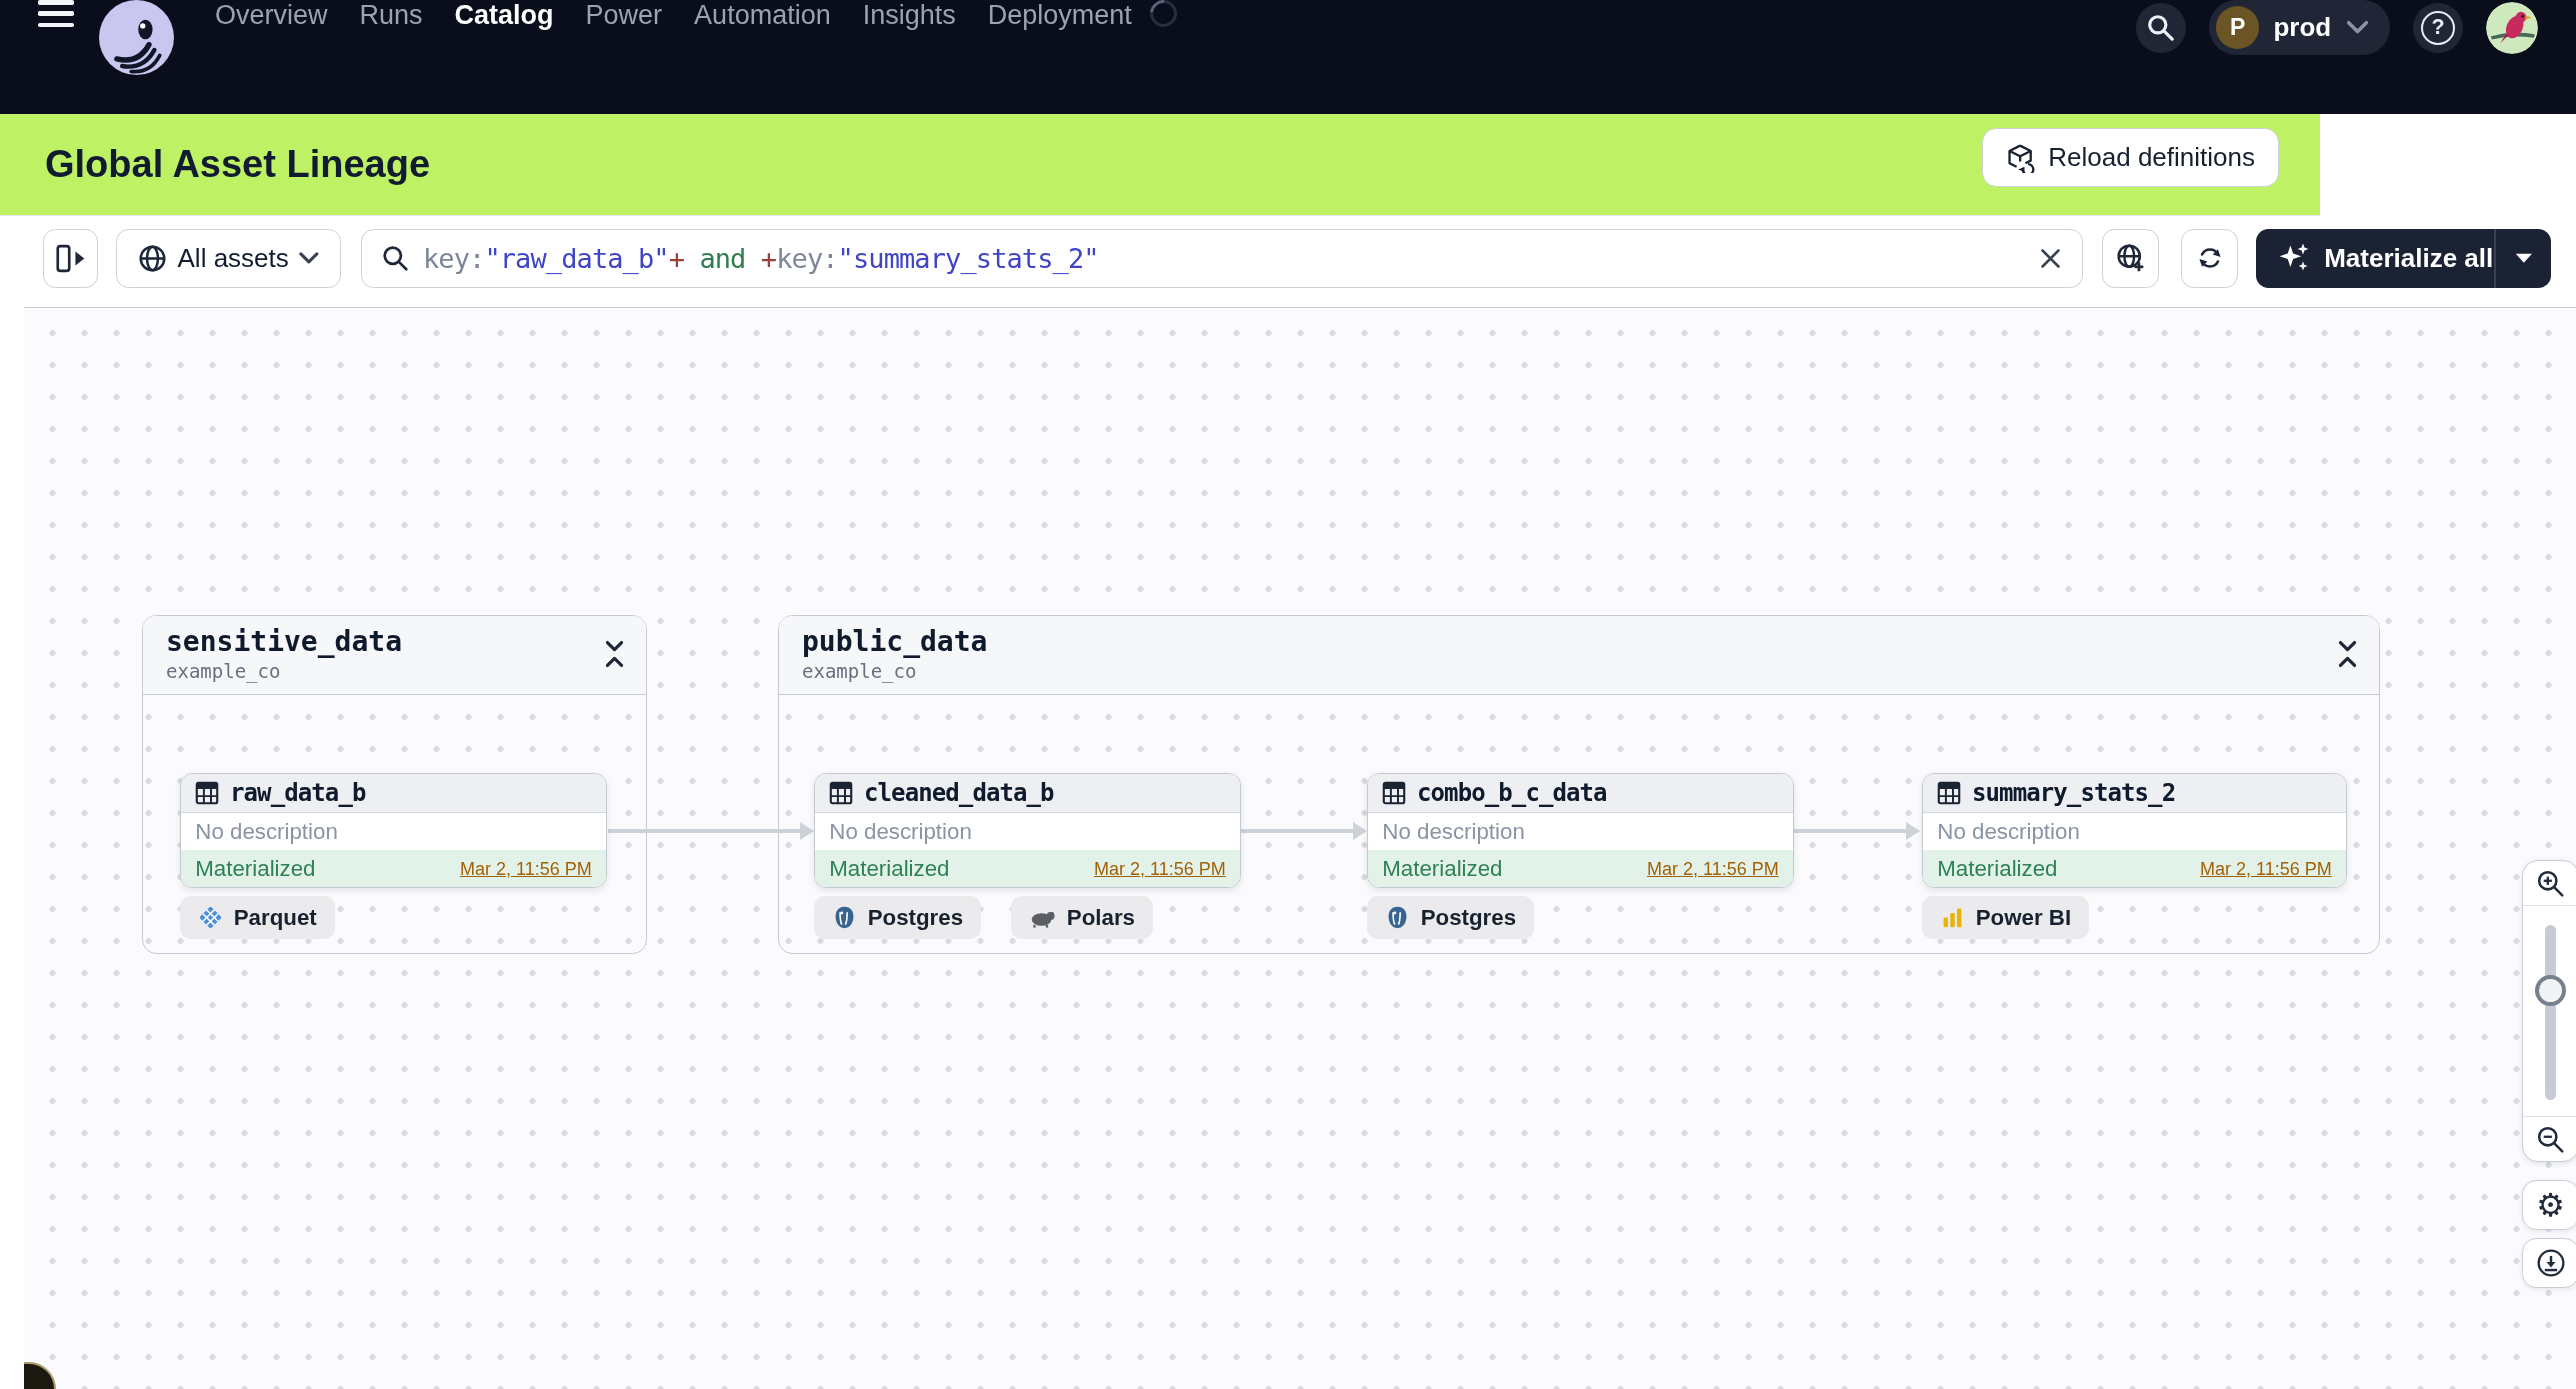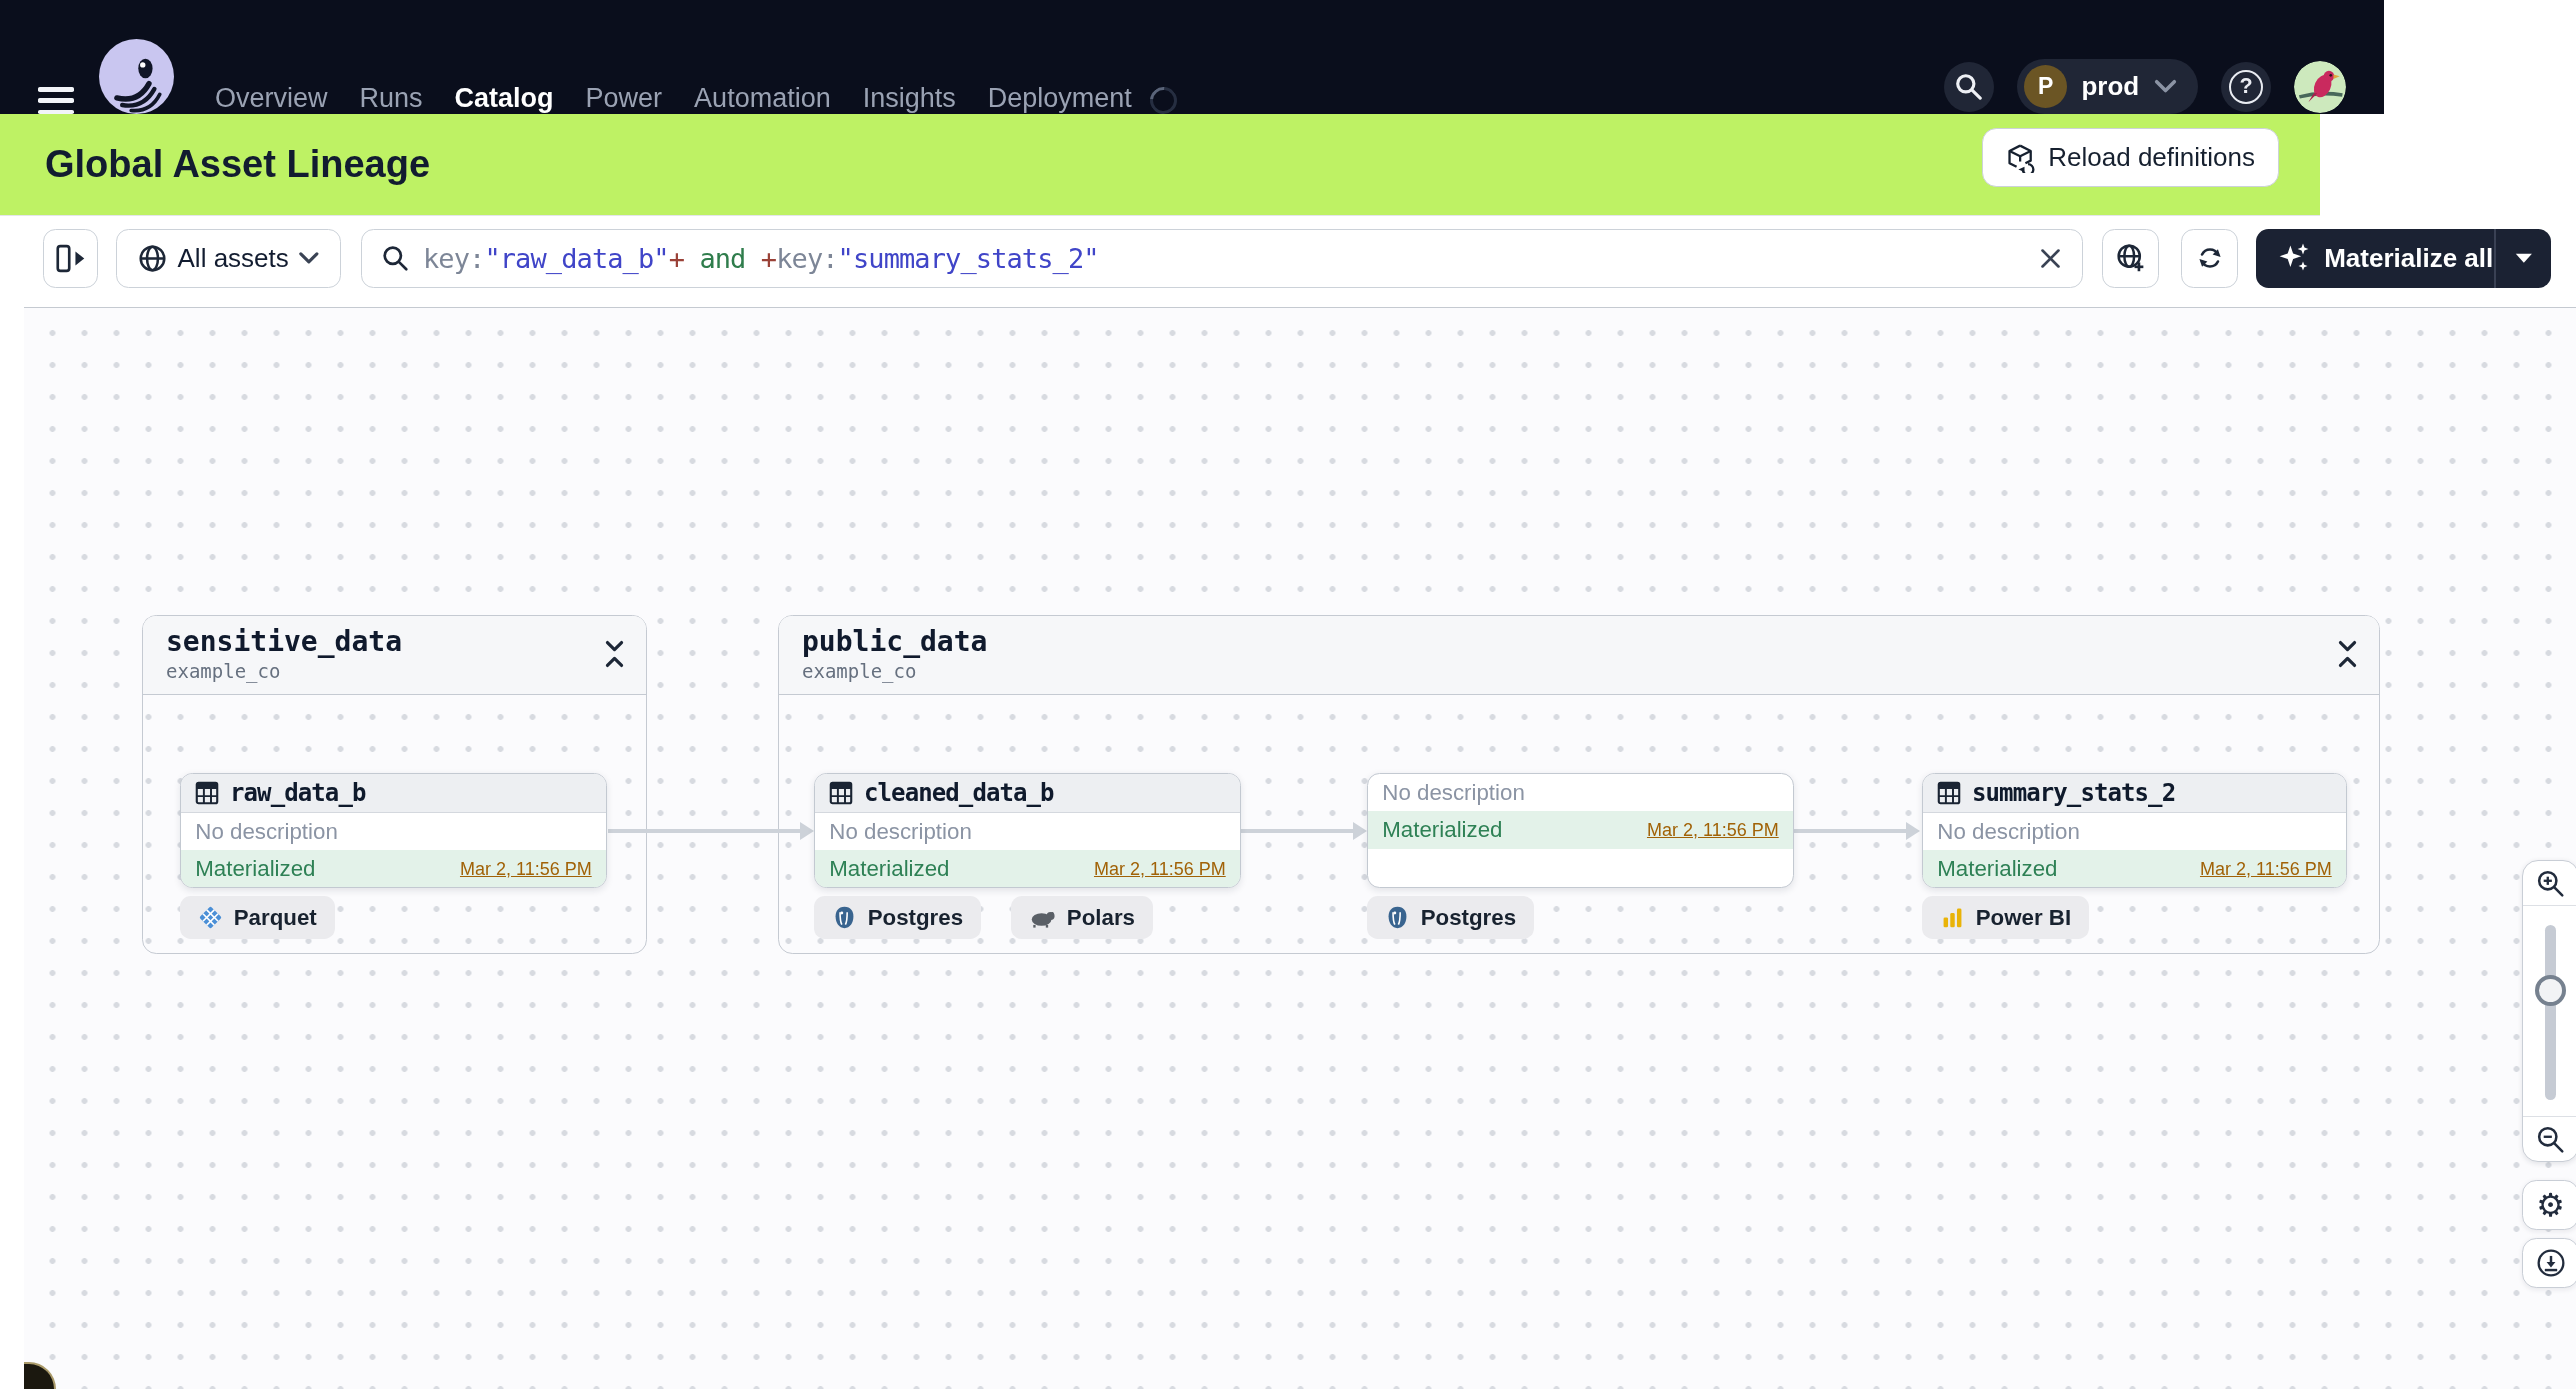--- a/index.html
+++ b/index.html
@@ -1,22 +1,22 @@
 <!DOCTYPE html>
 <html style="font-size:14.3px"><head>
 <meta charset="utf-8">
 <style>
   * { margin:0; padding:0; box-sizing:border-box; }
   html,body { width:2576px; height:1389px; overflow:hidden; background:#fff;
               font-family:"Liberation Sans", sans-serif; }
   .mono { font-family:"DejaVu Sans Mono", monospace; }
 
   
-  .topnav { position:absolute; left:0; top:0; width:2384px; height:114px;
-            background:#0a0e1c; display:flex; align-items:flex-end; }
+  .topnav { position:absolute; left:0; top:0; width:2576px; height:114px;
+            background:#0a0e1c; display:flex; align-items:flex-start; }
   .hamburger { width:36px; height:27px; margin-left:38px; display:flex; flex-direction:column;
                justify-content:space-between; cursor:pointer; }
   .hamburger span { display:block; height:4.5px; background:#f2f4f8; border-radius:1.8px; }
   .logo { width:75px; height:75px; margin-left:25px; }
   .navitems { display:flex; gap:32px; margin-left:41px; align-items:center; }
   .navitem { font-size:27px; color:#9aa2b3; font-weight:500; cursor:pointer; }
   .navitem.active { color:#ffffff; font-weight:700; }
   .spinner { width:27px; height:27px; border:3.6px solid #262e41; border-top-color:#5a6479;
              border-radius:50%; margin-left:18px; transform:rotate(-40deg); }
   .nav-right { margin-left:auto; display:flex; align-items:center; gap:23px; margin-right:38px; }
@@ -319,20 +319,30 @@
       <span class="node-name mono">cleaned_data_b</span>
     </div>
     <div class="node-desc">No description</div>
     <div class="node-status">
       <span class="status-label">Materialized</span>
       <span class="status-time">Mar 2, 11:56 PM</span>
     </div>
   </div>
 
   <div class="node" style="left:1343px; top:465px; width:427px;">
+    <div class="node-head">
+      <svg width="24" height="24" viewBox="0 0 27 27">
+        <rect x="2" y="2" width="23" height="23" rx="2" stroke="#1a2433" stroke-width="2.4" fill="none"></rect>
+        <rect x="2" y="2" width="23" height="7" fill="#1a2433"></rect>
+        <line x1="10" y1="9" x2="10" y2="25" stroke="#1a2433" stroke-width="2.2"></line>
+        <line x1="18" y1="9" x2="18" y2="25" stroke="#1a2433" stroke-width="2.2"></line>
+        <line x1="2" y1="17" x2="25" y2="17" stroke="#1a2433" stroke-width="2.2"></line>
+      </svg>
+      <span class="node-name mono">combo_b_c_data</span>
+    </div>
     <div class="node-desc">No description</div>
     <div class="node-status">
       <span class="status-label">Materialized</span>
       <span class="status-time">Mar 2, 11:56 PM</span>
     </div>
   </div>
 
   <div class="node" style="left:1898px; top:465px; width:425px;">
     <div class="node-head">
       <svg width="24" height="24" viewBox="0 0 27 27">

